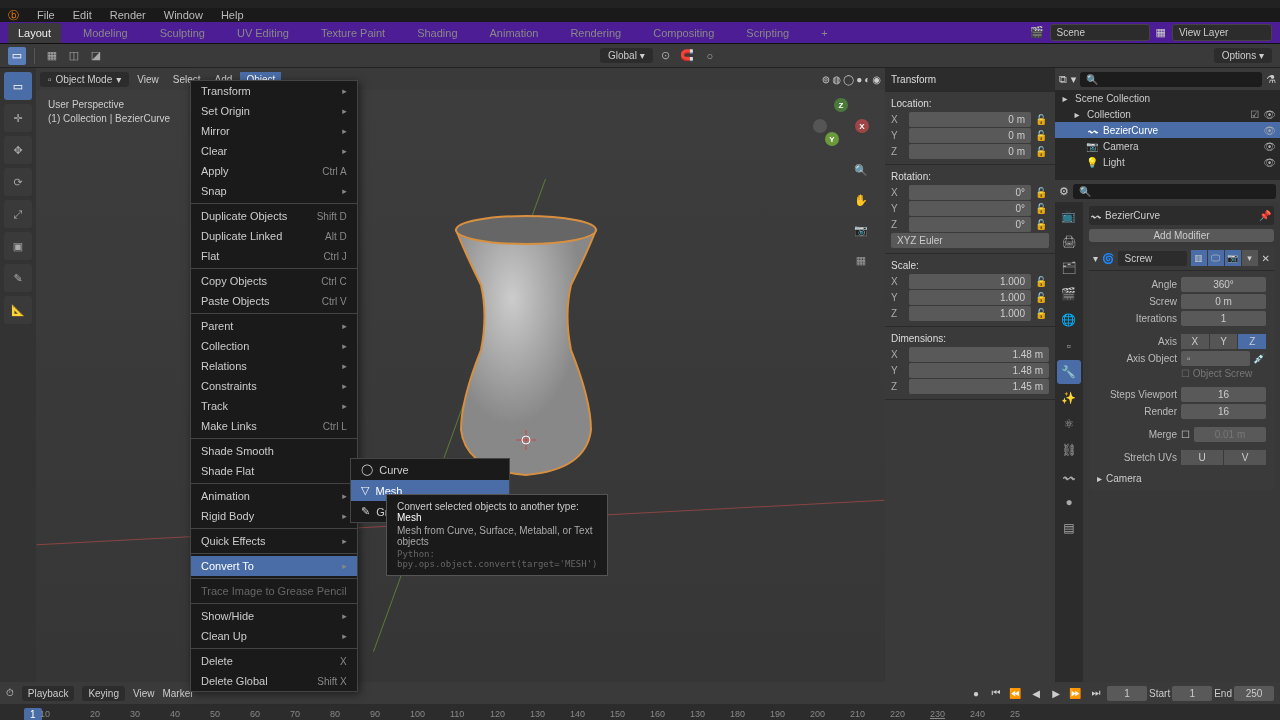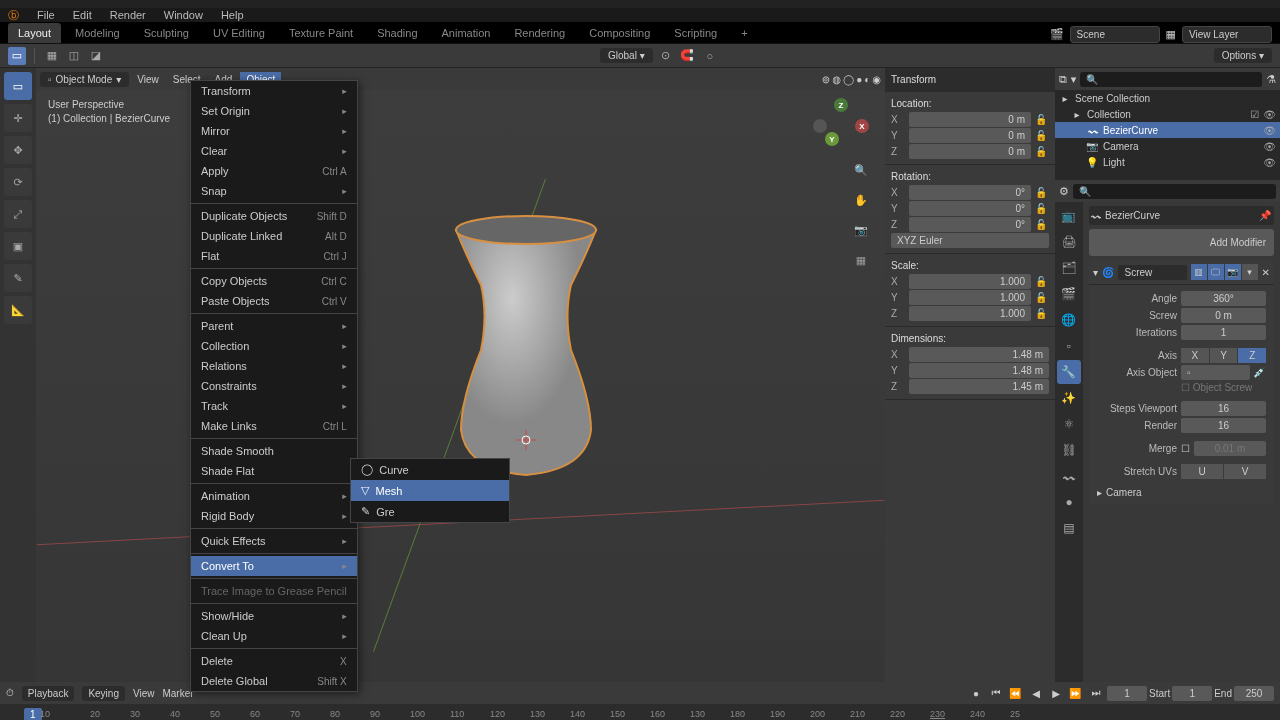--- a/index.html
+++ b/index.html
@@ -1,24 +1,24 @@
 <!DOCTYPE html>
 <html><head>
 <meta charset="utf-8">
 <style>
 *{margin:0;padding:0;box-sizing:border-box;font-family:-apple-system,sans-serif;user-select:none}
 body{background:#2a2a2a;width:1280px;height:720px;overflow:hidden;color:#ccc;font-size:11px;position:relative}
 .titlebar{height:8px;background:#222}
 .topmenu{height:14px;background:#1a1a1a;display:flex;align-items:center;padding:0 8px;gap:18px;font-size:11px;color:#bbb}
 .topmenu span{cursor:pointer}
-.tabs{height:22px;background:#000000;display:flex;align-items:flex-end;padding:0 8px;gap:4px;border-bottom:1px solid #111}
+.tabs{height:22px;background:#4c1d95;display:flex;align-items:center;padding:0 8px;gap:12px;border-bottom:1px solid #111}
 .tab{padding:4px 10px;color:#888;border-radius:3px 3px 0 0;cursor:pointer}
 .tab.active{background:#3a3a3a;color:#eee}
 .scene-sel{margin-left:auto;display:flex;gap:6px;align-items:center}
-.scene-sel input{background:#2c2c2c;border:1px solid #444;color:#ccc;padding:2px 6px;width:90px;font-size:10px;border-radius:3px}
+.scene-sel input{background:#2c2c2c;border:1px solid #444;color:#ccc;padding:2px 6px;width:100px;font-size:10px;border-radius:3px}
 .toolbar{height:24px;background:#3a3a3a;display:flex;align-items:center;padding:0 8px;gap:4px;border-bottom:1px solid #222}
 .toolbar .sep{width:1px;height:16px;background:#555;margin:0 4px}
 .toolbar .icn{width:18px;height:18px;display:flex;align-items:center;justify-content:center;color:#aaa;border-radius:2px}
 .toolbar .icn.on{background:#5a7dba;color:#fff}
 .toolbar .select-box{background:#2c2c2c;padding:2px 8px;border-radius:3px;font-size:10px}
 .main-layout{display:flex;height:614px}
 .tool-sidebar{width:36px;background:#333;display:flex;flex-direction:column;padding:4px;gap:4px}
 .tool-btn{width:28px;height:28px;background:#3a3a3a;border-radius:3px;display:flex;align-items:center;justify-content:center;color:#aaa}
 .tool-btn.active{background:#4a6da7;color:#fff}
 .vp-container{flex:1;position:relative;background:#393939;overflow:hidden}
@@ -50,21 +50,21 @@
 .ol-row{display:flex;align-items:center;padding:2px 4px;gap:4px}
 .ol-row.sel{background:#4a6da7;color:#fff}
 .ol-row .ricons{margin-left:auto;display:flex;gap:4px;color:#aaa;font-size:10px}
 .ol-ic{width:12px;height:12px;display:inline-flex;align-items:center;justify-content:center}
 .props-area{flex:1;display:flex;background:#383838}
 .props-tabs{width:28px;background:#2c2c2c;display:flex;flex-direction:column;padding:2px;gap:2px}
 .ptab{width:24px;height:24px;border-radius:3px;display:flex;align-items:center;justify-content:center;font-size:12px;color:#aaa}
 .ptab.active{background:#4a6da7;color:#fff}
 .props-content{flex:1;padding:4px 6px;overflow:auto;font-size:10px}
 .prop-header{display:flex;align-items:center;gap:4px;padding:2px;background:#2c2c2c;border-radius:3px}
-.prop-dropdown{background:#595959;padding:8px;border-radius:3px;margin:4px 0;text-align:right}
+.prop-dropdown{background:#595959;padding:1px;border-radius:3px;margin:4px 0;text-align:center}
 .mod-panel{background:#3a3a3a;border-radius:4px;margin-top:4px}
 .mod-head{display:flex;align-items:center;padding:4px;gap:4px;border-bottom:1px solid #2a2a2a}
 .mod-head .nm{flex:1;background:#2c2c2c;padding:2px 6px;border-radius:2px}
 .mod-icons{display:flex;gap:1px}
 .mod-icons .mi{width:16px;height:16px;background:#4a6da7;display:flex;align-items:center;justify-content:center;font-size:9px}
 .mod-icons .mi.off{background:#555}
 .mod-body{padding:4px 8px}
 .mod-row{display:flex;align-items:center;margin:2px 0;gap:4px}
 .mod-row .ml{width:80px;text-align:right;color:#bbb}
 .mod-row .mv{flex:1;background:#595959;padding:2px 6px;text-align:center;border-radius:2px}
@@ -618,13 +618,18 @@
       </div>
       <div class="sub-item highlight">
         <span>▽</span>
         <span>Mesh</span>
       </div>
       <div class="sub-item">
         <span>✎</span>
         <span>Gre</span>
       </div>
     </div>
+  <div class="tooltip">
+    <div class="tt1"><span>Convert selected objects to another type: </span><span style="color:#fff">Mesh</span></div>
+    <div class="tt2">Mesh from Curve, Surface, Metaball, or Text objects</div>
+    <div class="tt3">Python: bpy.ops.object.convert(target='MESH')</div>
+  </div>
 </div>
 
 </body></html>

